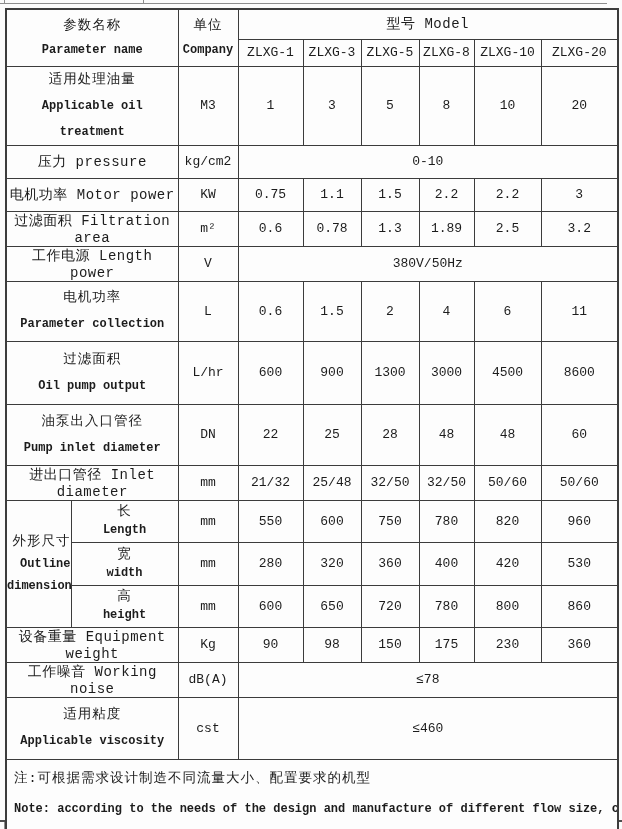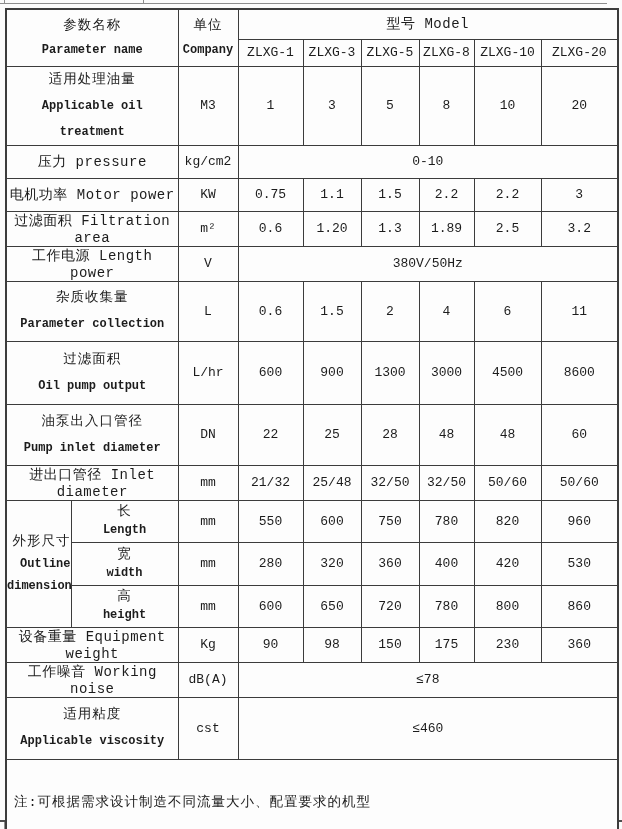--- a/index.html
+++ b/index.html
@@ -33,21 +33,21 @@
   .en{font-size:12px;letter-spacing:0;font-weight:bold;}
   .inline-label{font-size:14px;letter-spacing:.5px;margin-left:28px;}
   .stack26 div{line-height:26px;}
   .stack24 div{line-height:24px;}
   .stack20 div{line-height:19px;}
   .stack22 div{line-height:22px;text-align:right;}
   .val{font-size:13px;}
   td.note-cell{
     text-align:left;vertical-align:middle;padding:4px 7px;
   }
-  td.note-cell div{line-height:30px;white-space:nowrap;margin-top:24px;}
+  td.note-cell div{line-height:30px;white-space:nowrap;}
 </style>
 </head>
 <body>
 
 <div class="artifact" id="top-line"></div>
 <div class="artifact" id="top-tick-a"></div>
 <div class="artifact" id="top-tick-b"></div>
 <div class="artifact" id="bottom-line"></div>
 <div class="artifact" id="bottom-tick"></div>
 
@@ -113,36 +113,36 @@
     <td class="val">1.5</td>
     <td class="val">2.2</td>
     <td class="val">2.2</td>
     <td class="val">3</td>
   </tr>
 
   <tr style="height:32px">
     <td colspan="2" class="inline-label">过滤面积 Filtration area</td>
     <td class="val">m²</td>
     <td class="val">0.6</td>
-    <td class="val">1.20</td>
+    <td class="val">0.78</td>
     <td class="val">1.3</td>
     <td class="val">1.89</td>
     <td class="val">2.5</td>
     <td class="val">3.2</td>
   </tr>
 
   <tr style="height:33px">
     <td colspan="2" class="inline-label">工作电源 Length power</td>
     <td class="val">V</td>
     <td colspan="6" class="val">380V/50Hz</td>
   </tr>
 
   <tr style="height:60px">
     <td colspan="2" class="stack26">
-      <div class="zh">杂质收集量</div>
+      <div class="zh">电机功率</div>
       <div class="en">Parameter collection</div>
     </td>
     <td class="val">L</td>
     <td class="val">0.6</td>
     <td class="val">1.5</td>
     <td class="val">2</td>
     <td class="val">4</td>
     <td class="val">6</td>
     <td class="val">11</td>
   </tr>

